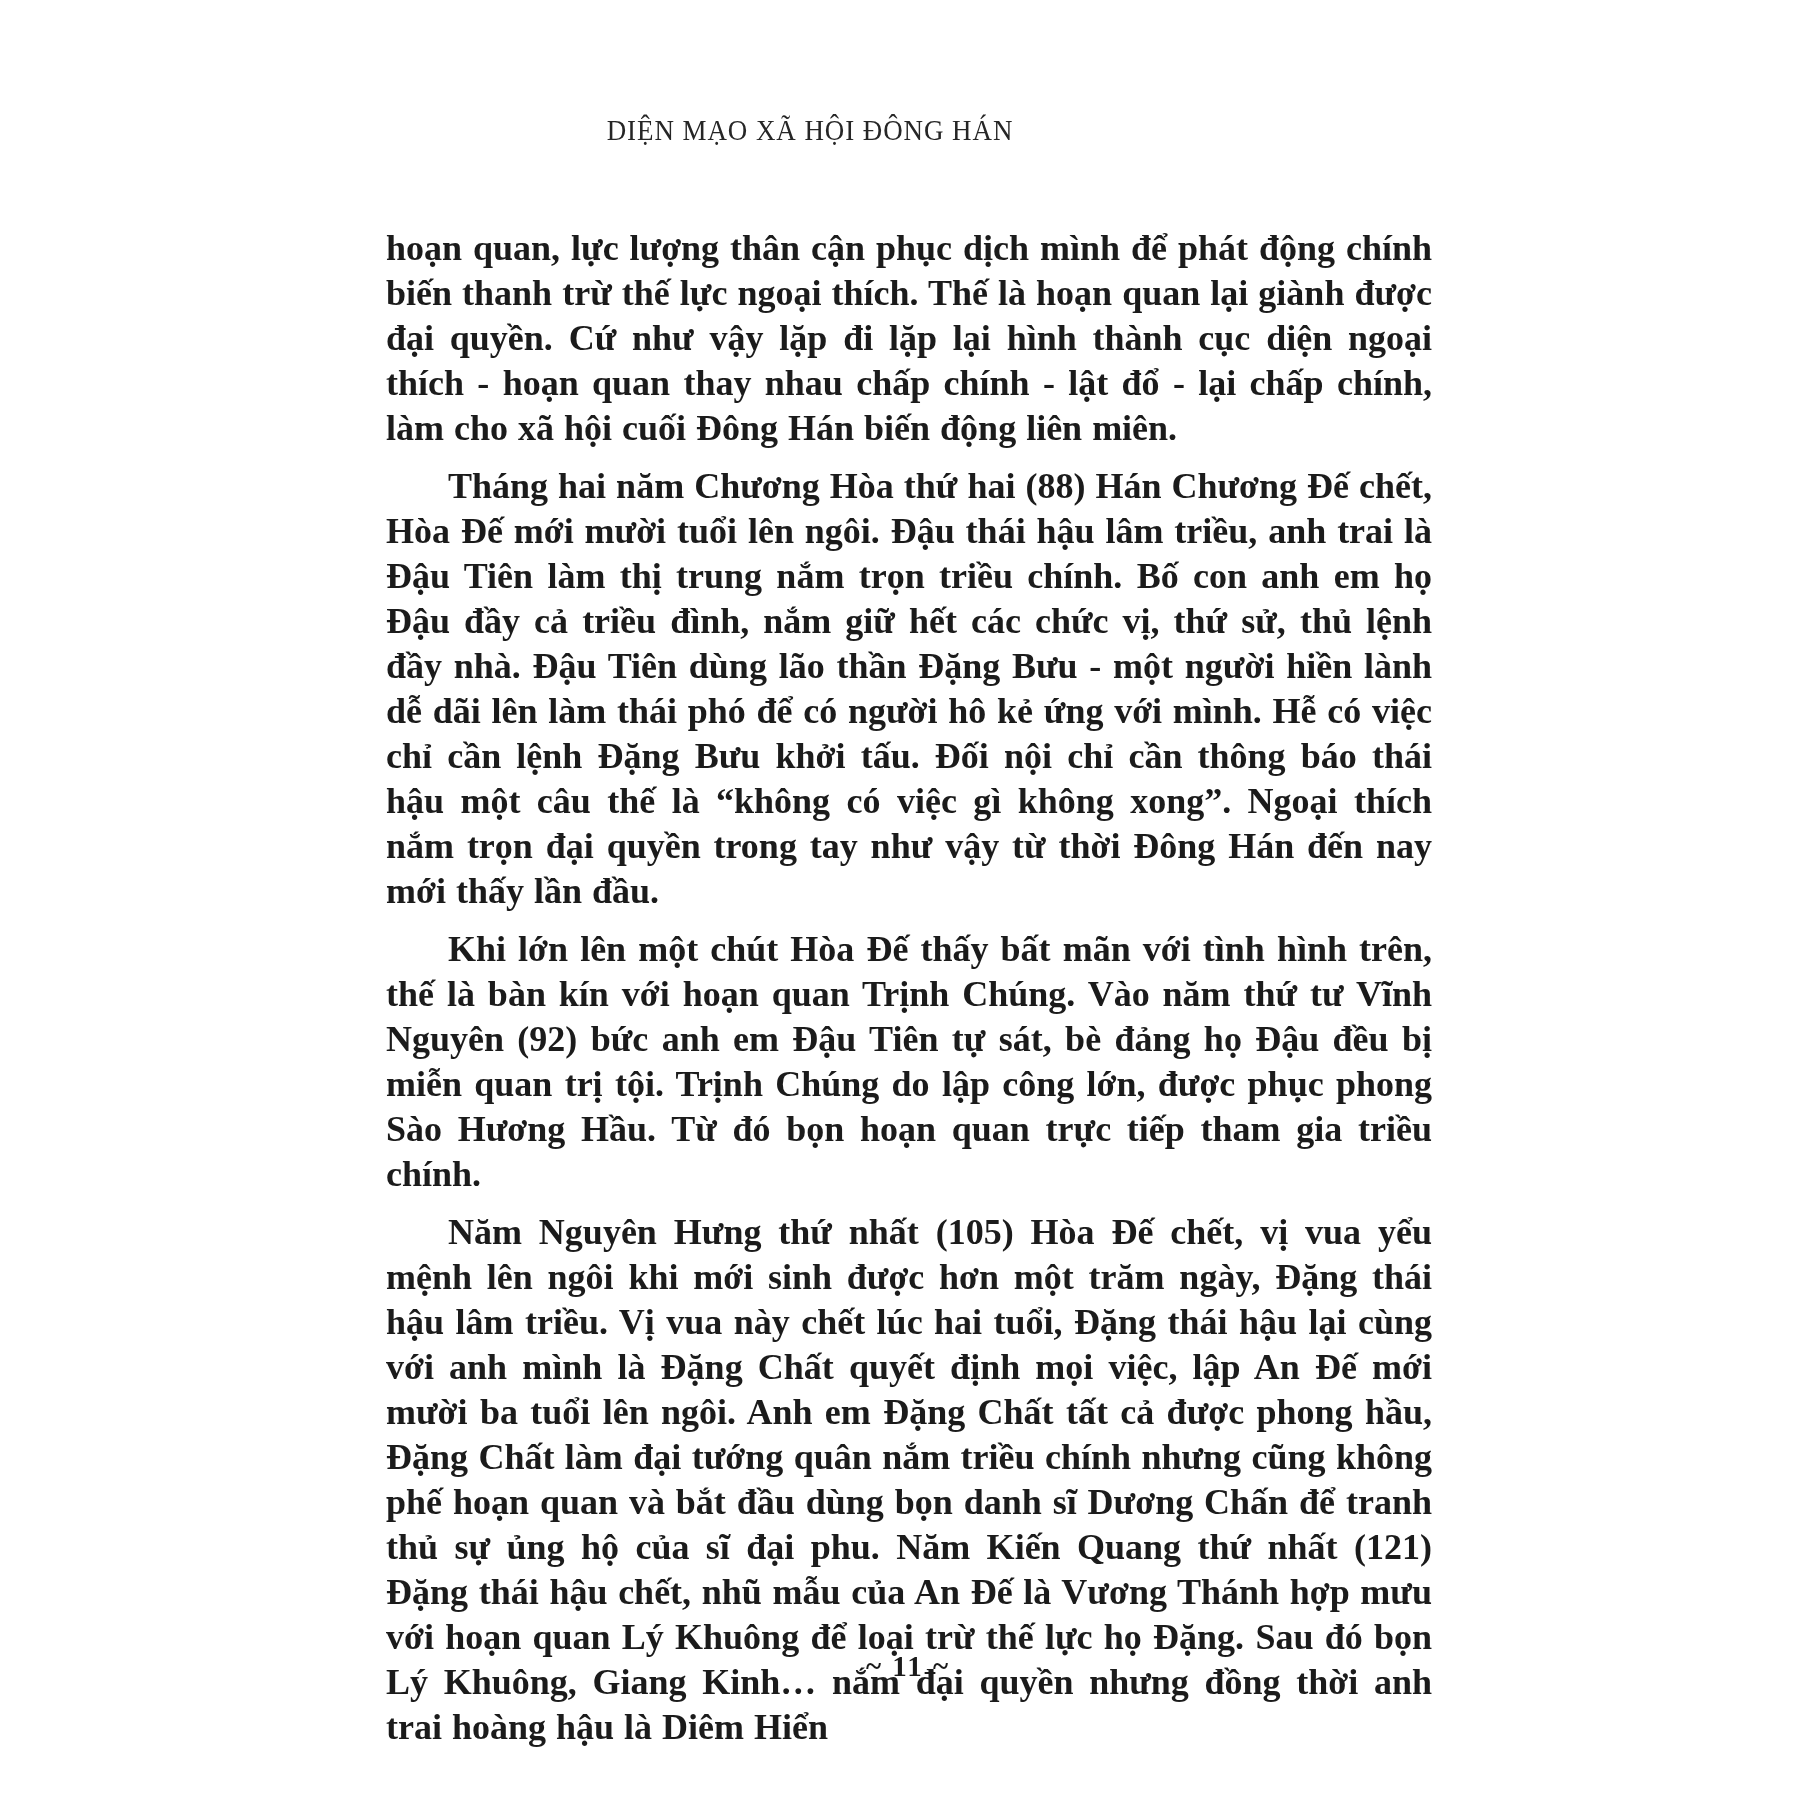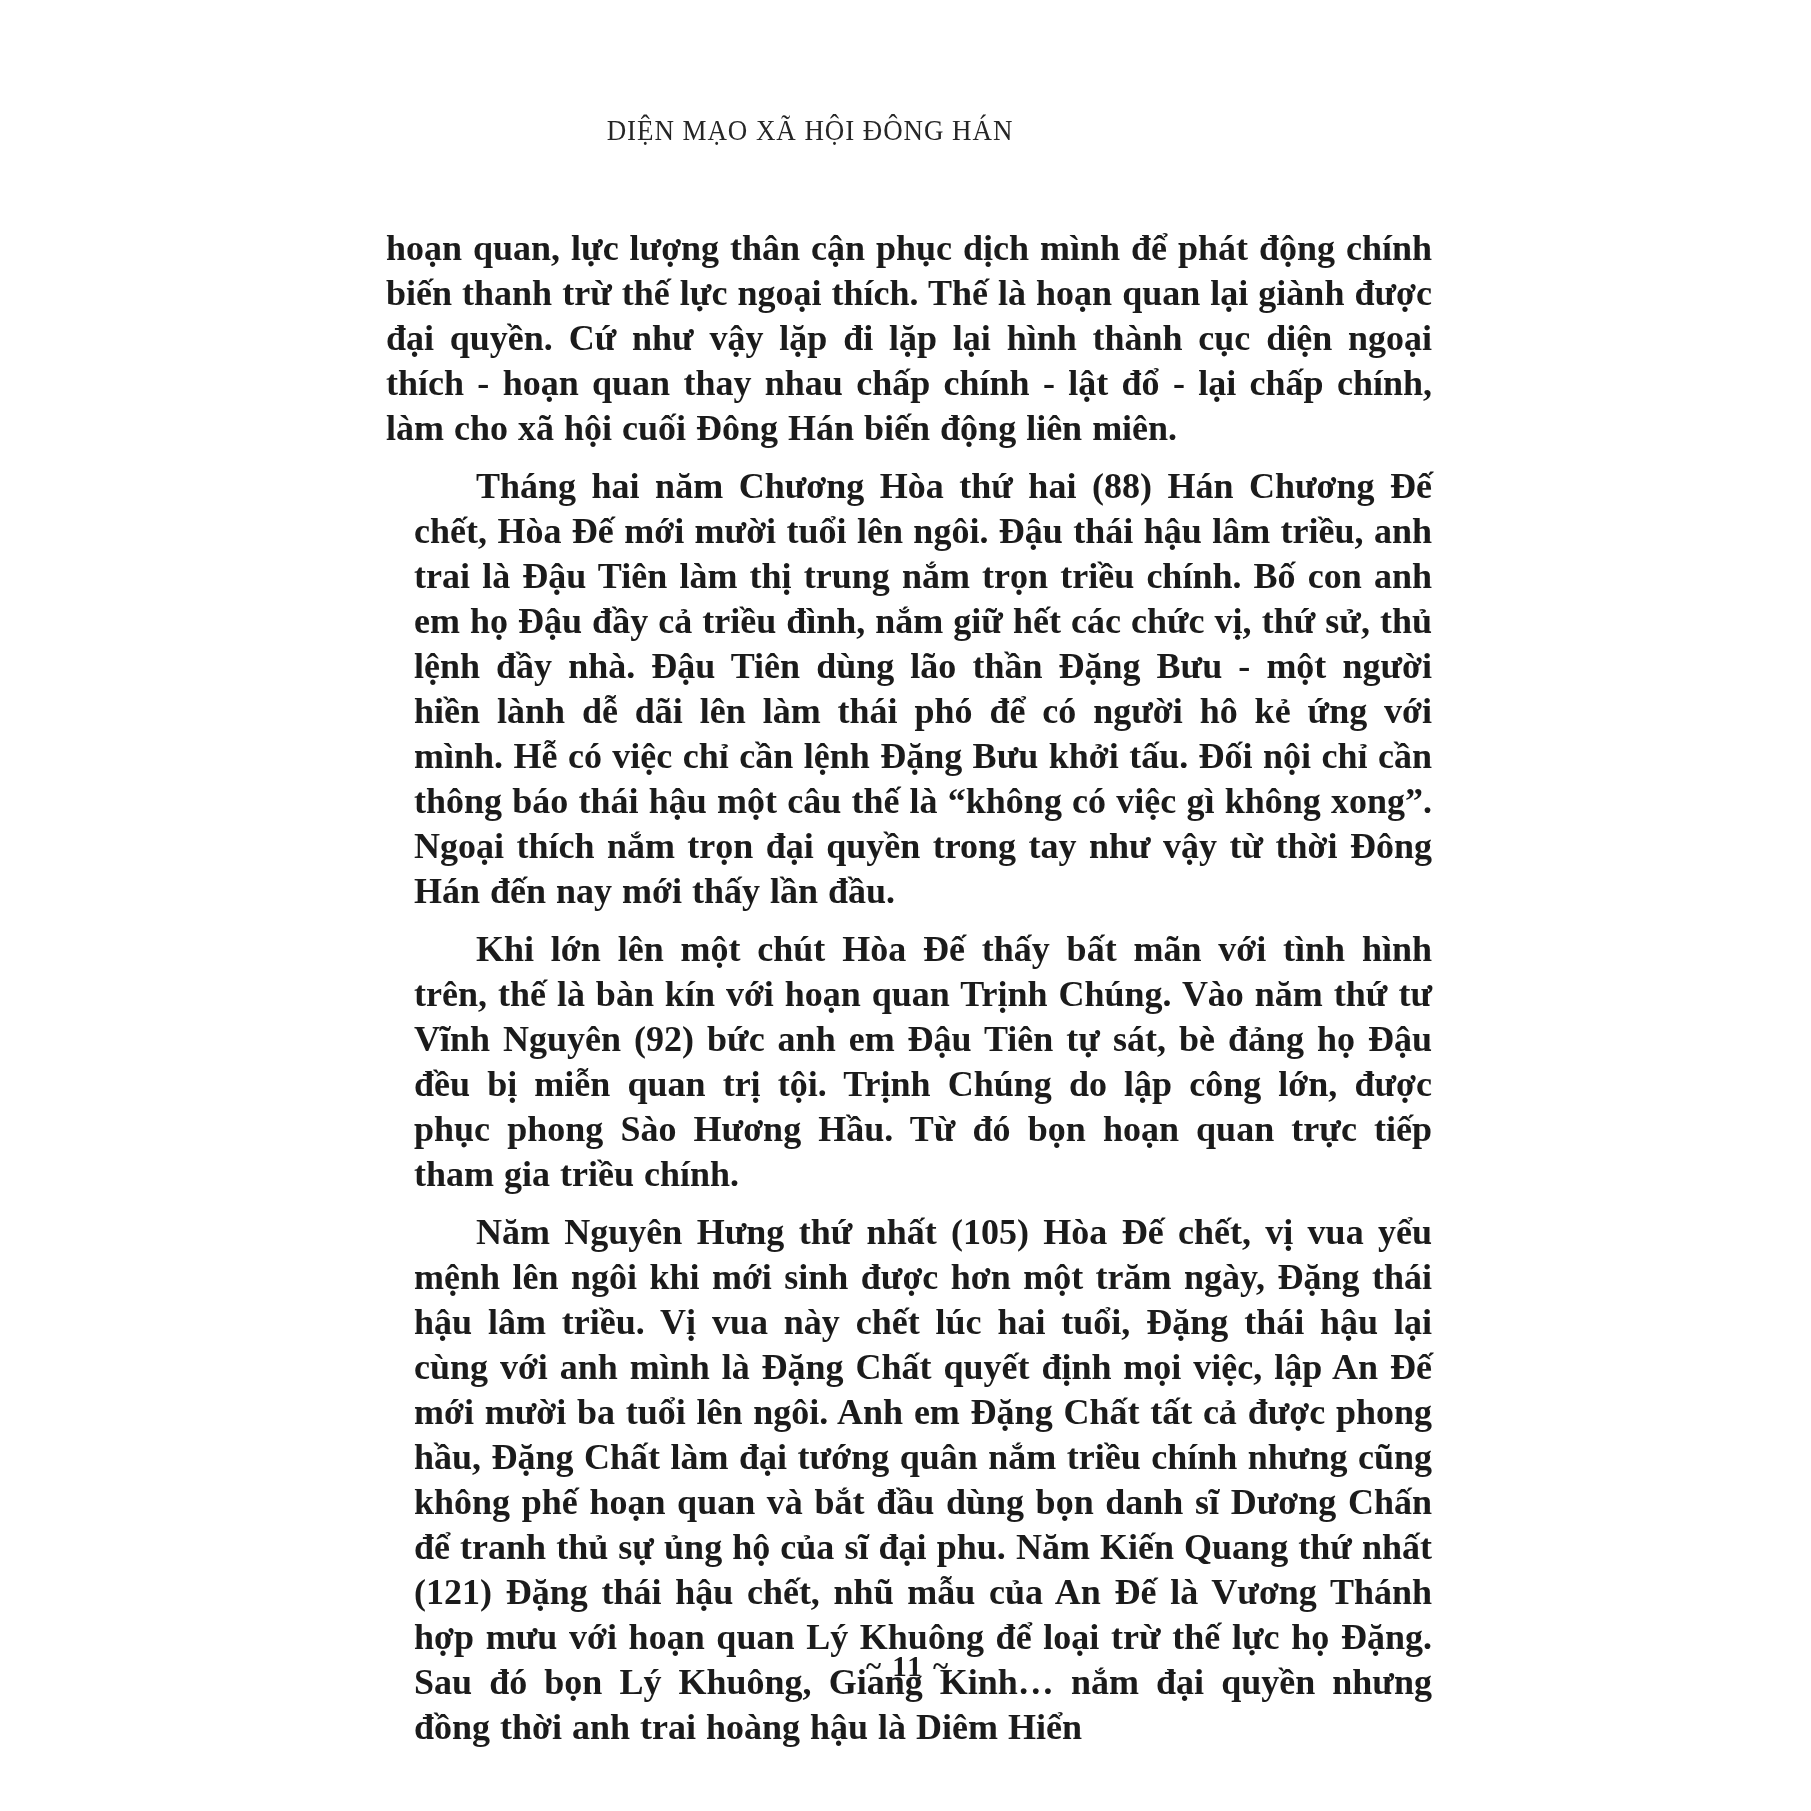--- a/index.html
+++ b/index.html
@@ -38,21 +38,20 @@
     font-size: 36px;
     line-height: 45px;
     word-spacing: 1px;
     font-weight: bold;
   }
   .para {
     margin: 0 0 13px 0;
   }
   .para.indent {
     text-indent: 62px;
-    margin-left: 28px;
   }
   .page-number {
     position: absolute;
     top: 1650px;
     left: 385px;
     width: 1046px;
     text-align: center;
     font-size: 29px;
     font-weight: bold;
     letter-spacing: 2px;

